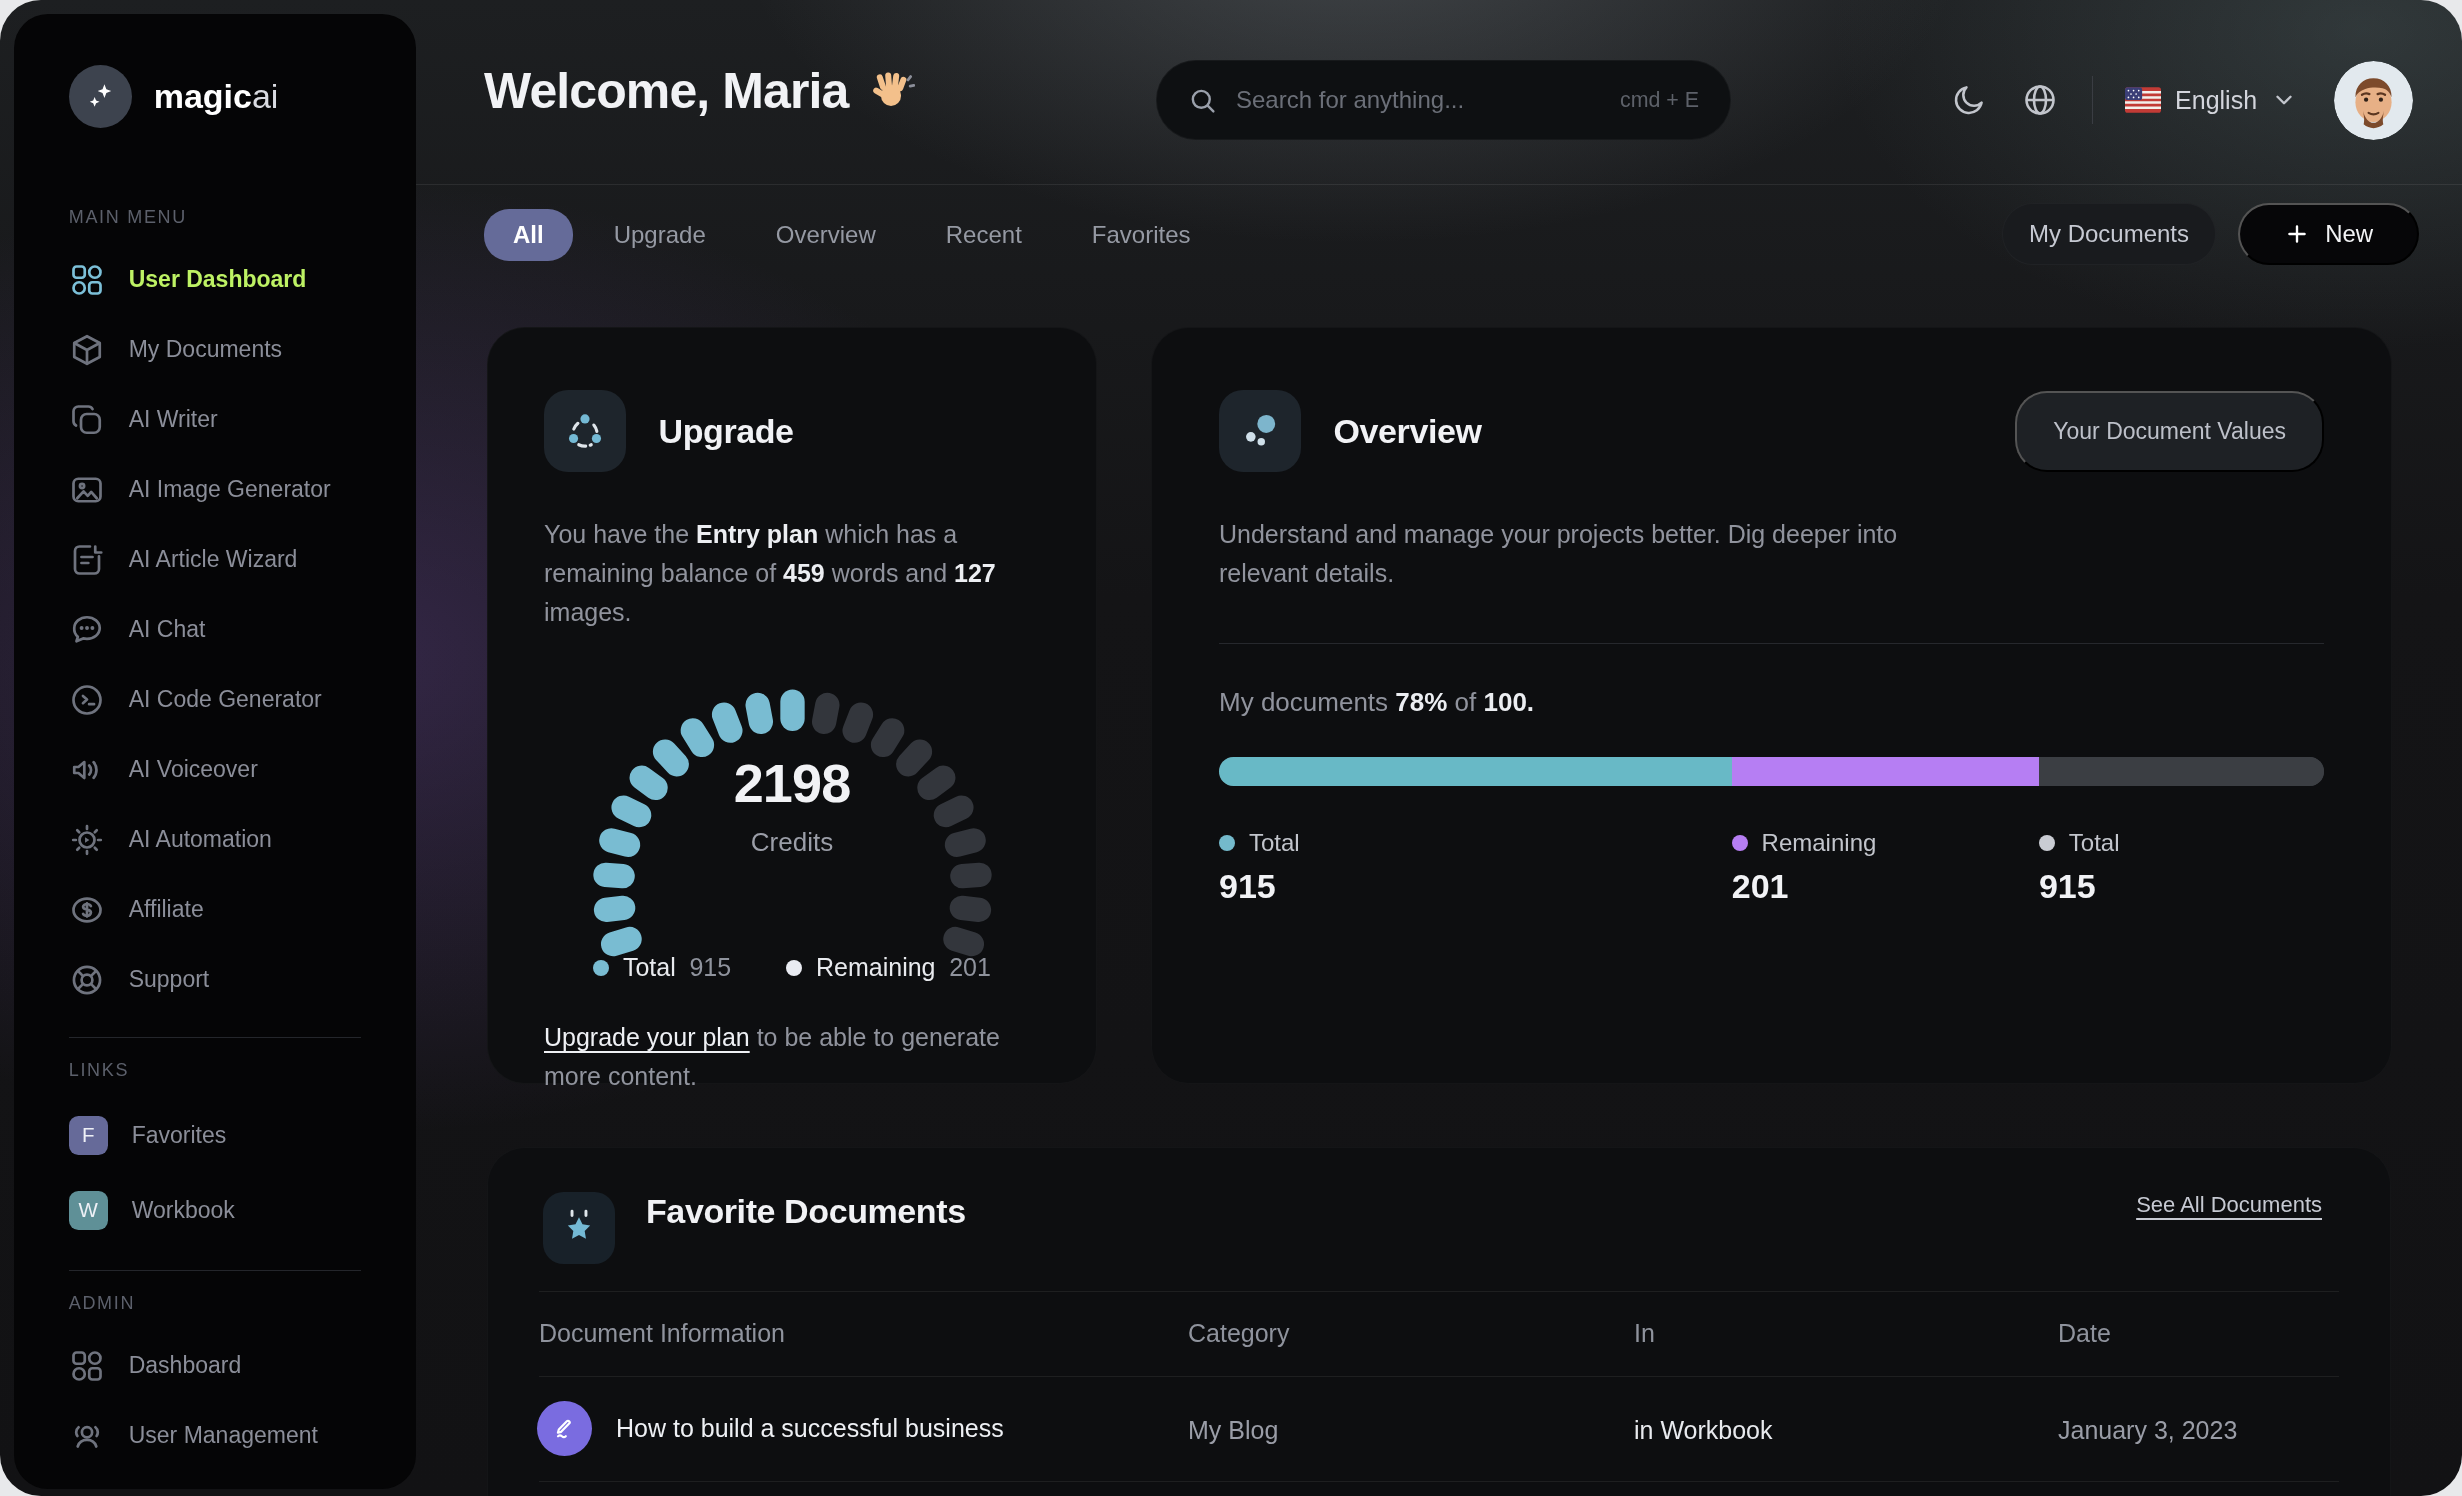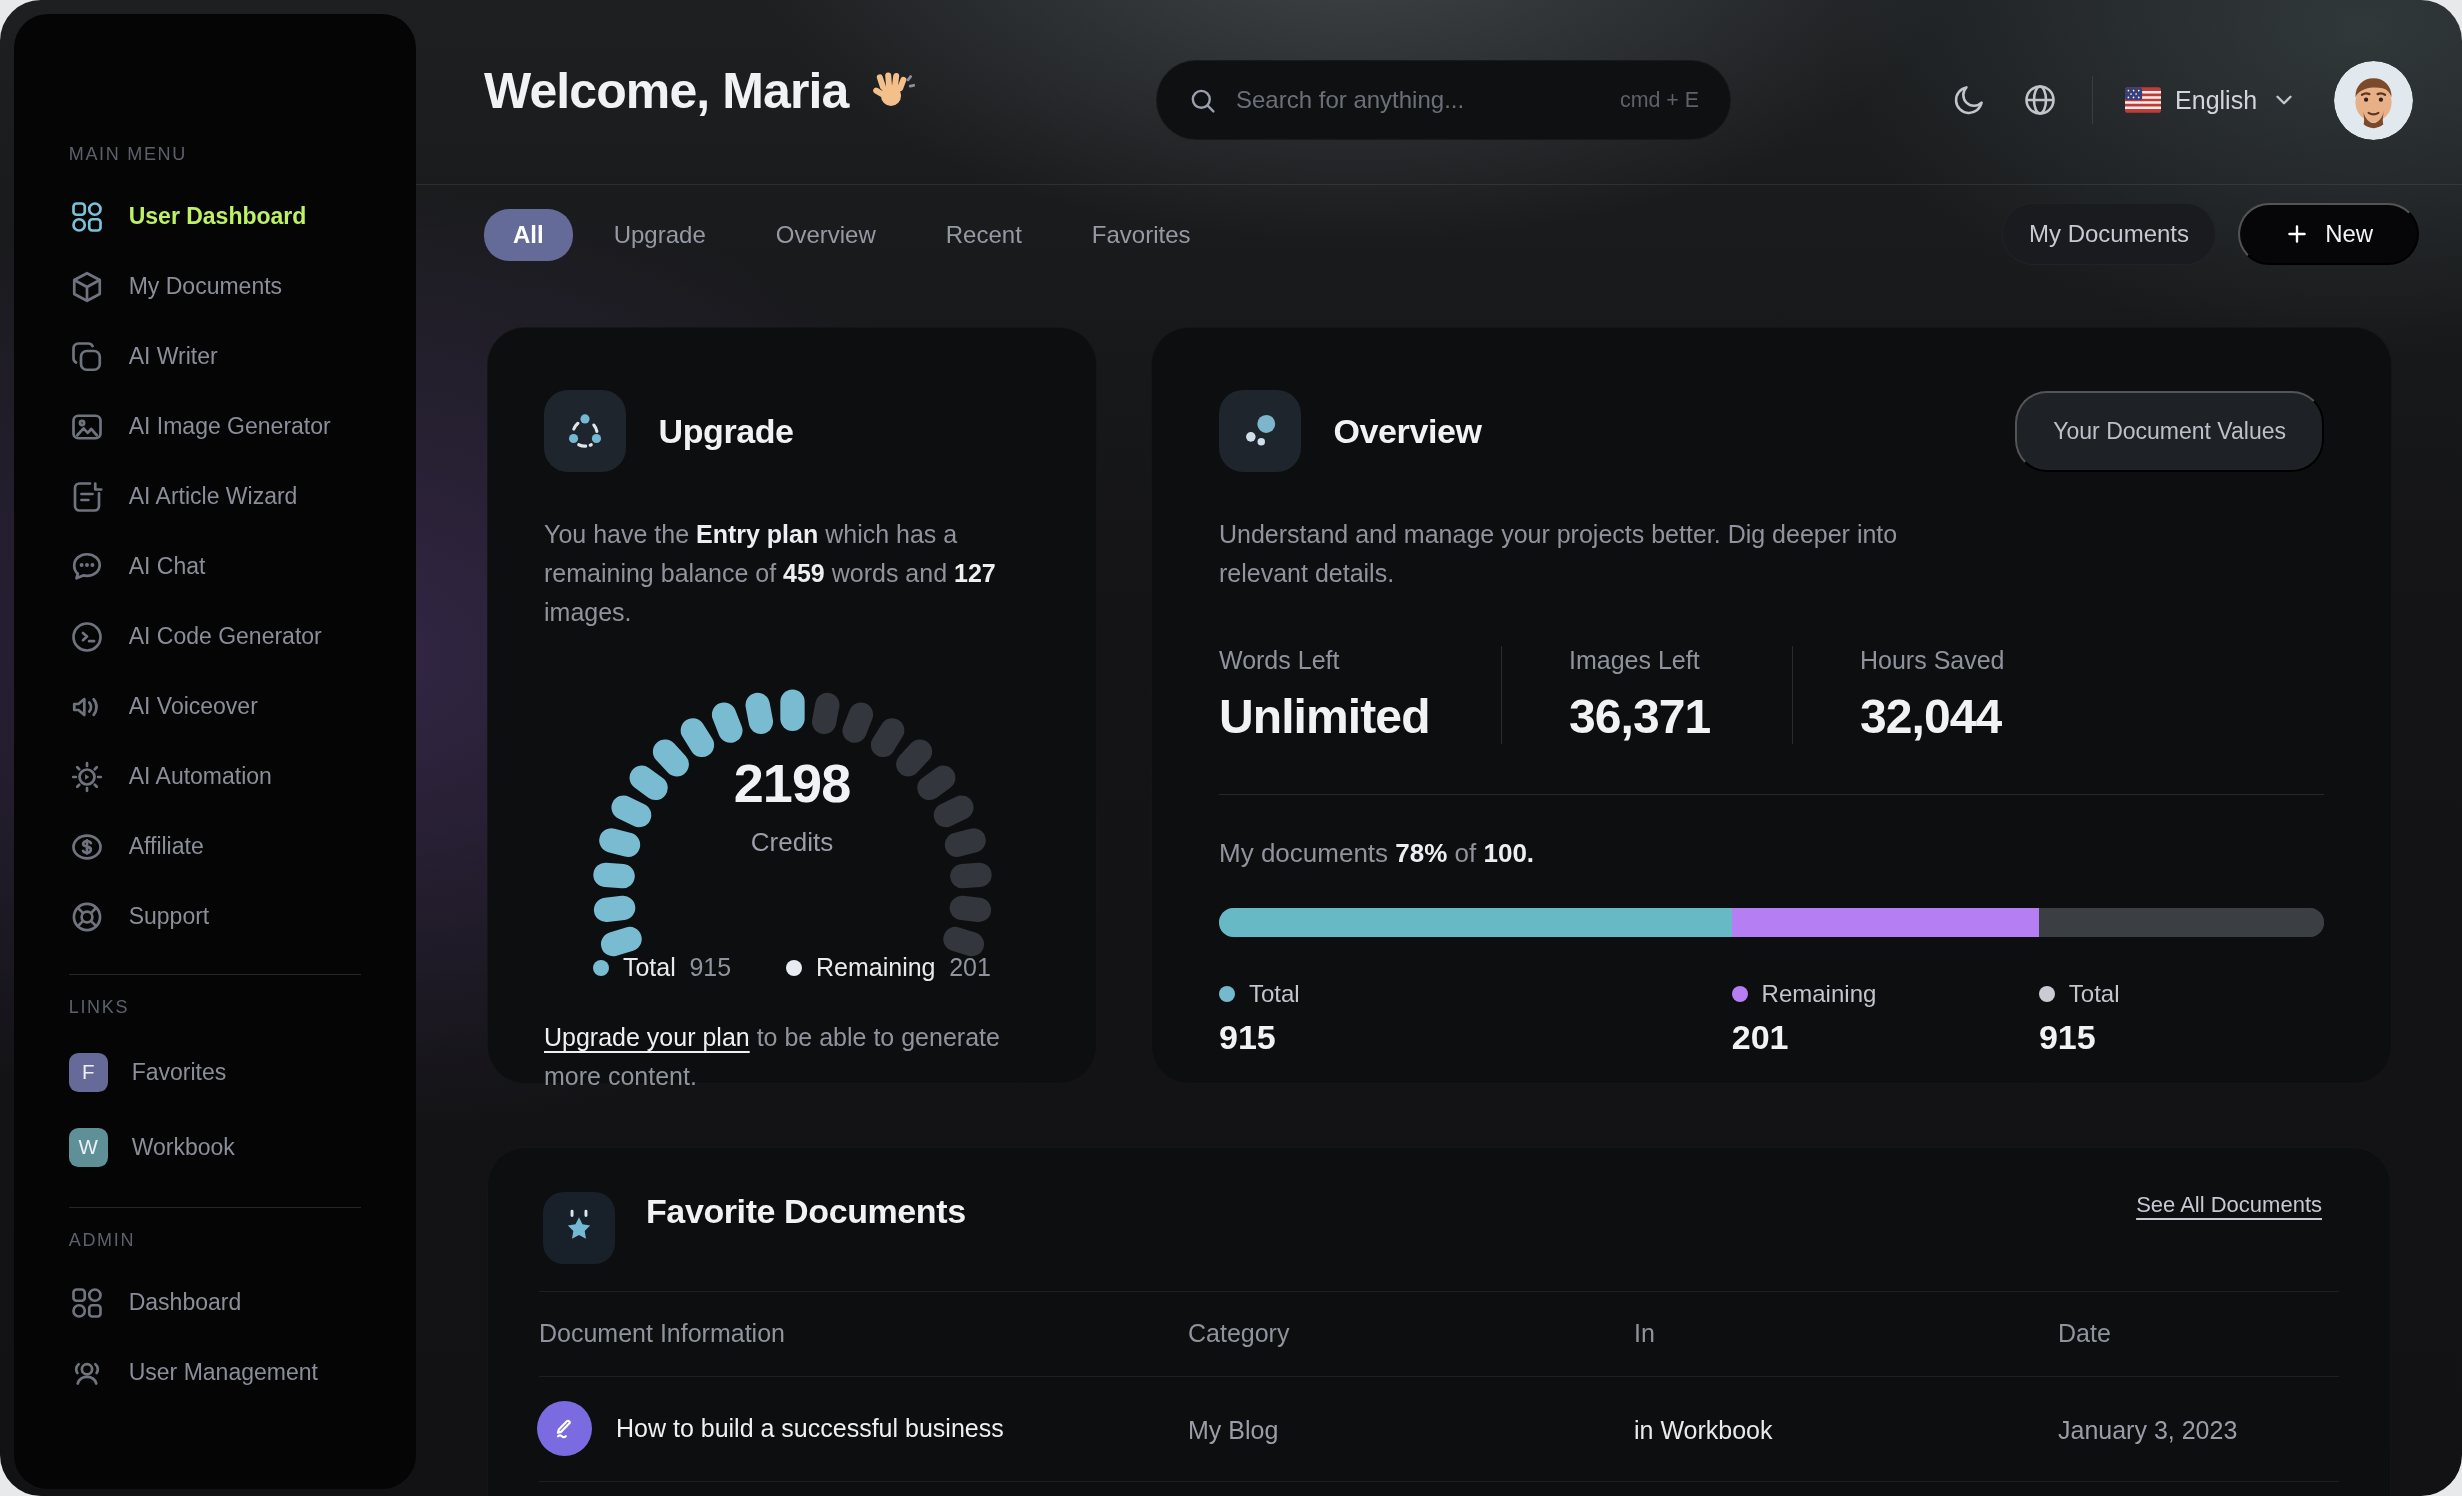--- a/index.html
+++ b/index.html
@@ -123,20 +123,29 @@
   .doc-title { color:#eef0f4; }
   .td-row .c2, .td-row .c4 { color:#9a9da7; top:15.4px; }
   .td-row .c3 { color:#e8eaee; top:15.4px; }
 </style>
 </head>
 <body>
 
 <div class="screen">
 
   <aside class="sidebar">
+    <div class="brand">
+      <div class="logo">
+        <svg viewBox="0 0 24 24" width="38" height="38">
+          <path d="M14.8 4.6l1.2 3.1 3.1 1.2-3.1 1.2-1.2 3.1-1.2-3.1-3.1-1.2 3.1-1.2Z" fill="#ffffff"></path>
+          <path d="M8.6 12.6l.9 2.2 2.2.9-2.2.9-.9 2.2-.9-2.2-2.2-.9 2.2-.9Z" fill="#ffffff"></path>
+        </svg>
+      </div>
+      <div class="brand-name"><span class="b">magic</span><span class="l">ai</span></div>
+    </div>
 
     <div class="section-label">MAIN MENU</div>
     <nav>
       <a class="nav-item active">
         <span class="nav-icon">
           <svg viewBox="0 0 24 24" fill="none" stroke="currentColor" stroke-width="1.8" stroke-linecap="round" stroke-linejoin="round">
             <rect x="3" y="3" width="7.5" height="7.5" rx="2"></rect>
               <rect x="13.5" y="3" width="7.5" height="7.5" rx="3.75"></rect>
             <rect x="3" y="13.5" width="7.5" height="7.5" rx="3.75"></rect>
               <rect x="13.5" y="13.5" width="7.5" height="7.5" rx="2"></rect>
@@ -435,34 +444,20 @@
             <circle cx="7.6" cy="14.8" r="2.3" fill="#cfdfe9"></circle>
             <circle cx="12.6" cy="17.2" r="1.8" fill="#cfdfe9"></circle>
         </svg>
       </div>
       <div class="card-title">Overview</div>
       <button class="pill-btn">Your Document Values</button>
     </div>
 
     <p class="desc" style="max-width:769px">Understand and manage your projects better. Dig deeper into relevant details.</p>
 
-    <div class="stats">
-      <div class="stat">
-        <div class="stat-label">Words Left</div>
-        <div class="stat-value">Unlimited</div>
-      </div>
-      <div class="stat">
-        <div class="stat-label">Images Left</div>
-        <div class="stat-value">36,371</div>
-      </div>
-      <div class="stat">
-        <div class="stat-label">Hours Saved</div>
-        <div class="stat-value">32,044</div>
-      </div>
-    </div>
 
     <div class="ov-divider"></div>
 
     <p class="docs-line"><span>My documents </span><span class="strong">78%</span><span> of </span><span class="strong">100.</span></p>
 
     <div class="progress-track" id="progress-track">
         <div style="width: 46.4%; background: rgb(104, 185, 198);"></div>
         <div style="width: 27.8%; background: rgb(182, 126, 243);"></div>
         <div style="width: 25.8%; background: rgb(59, 62, 67);"></div>
       </div>

